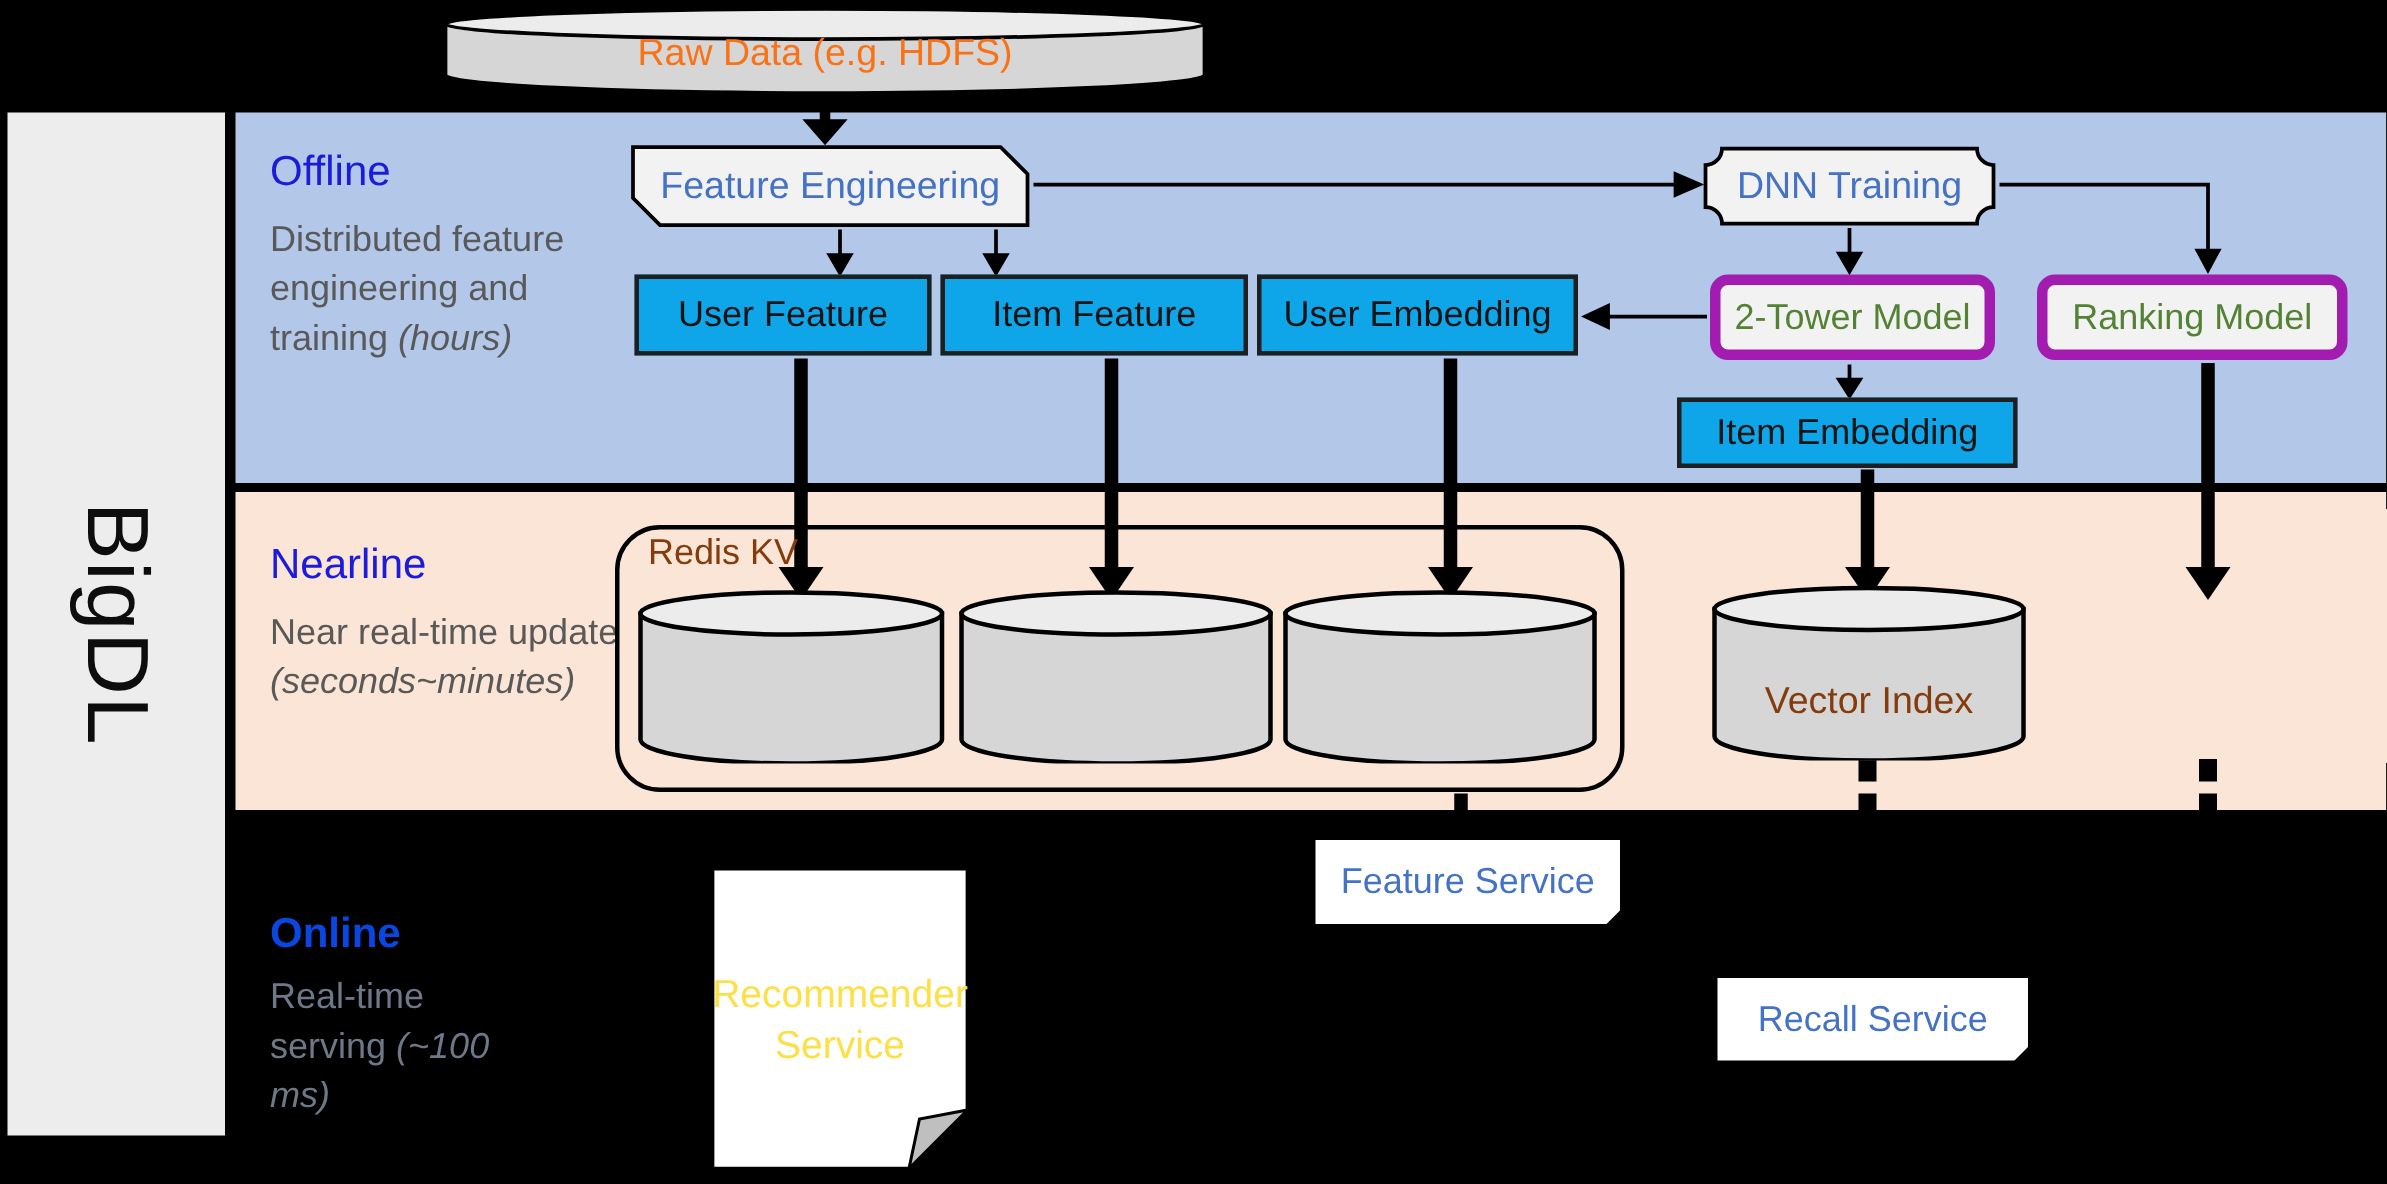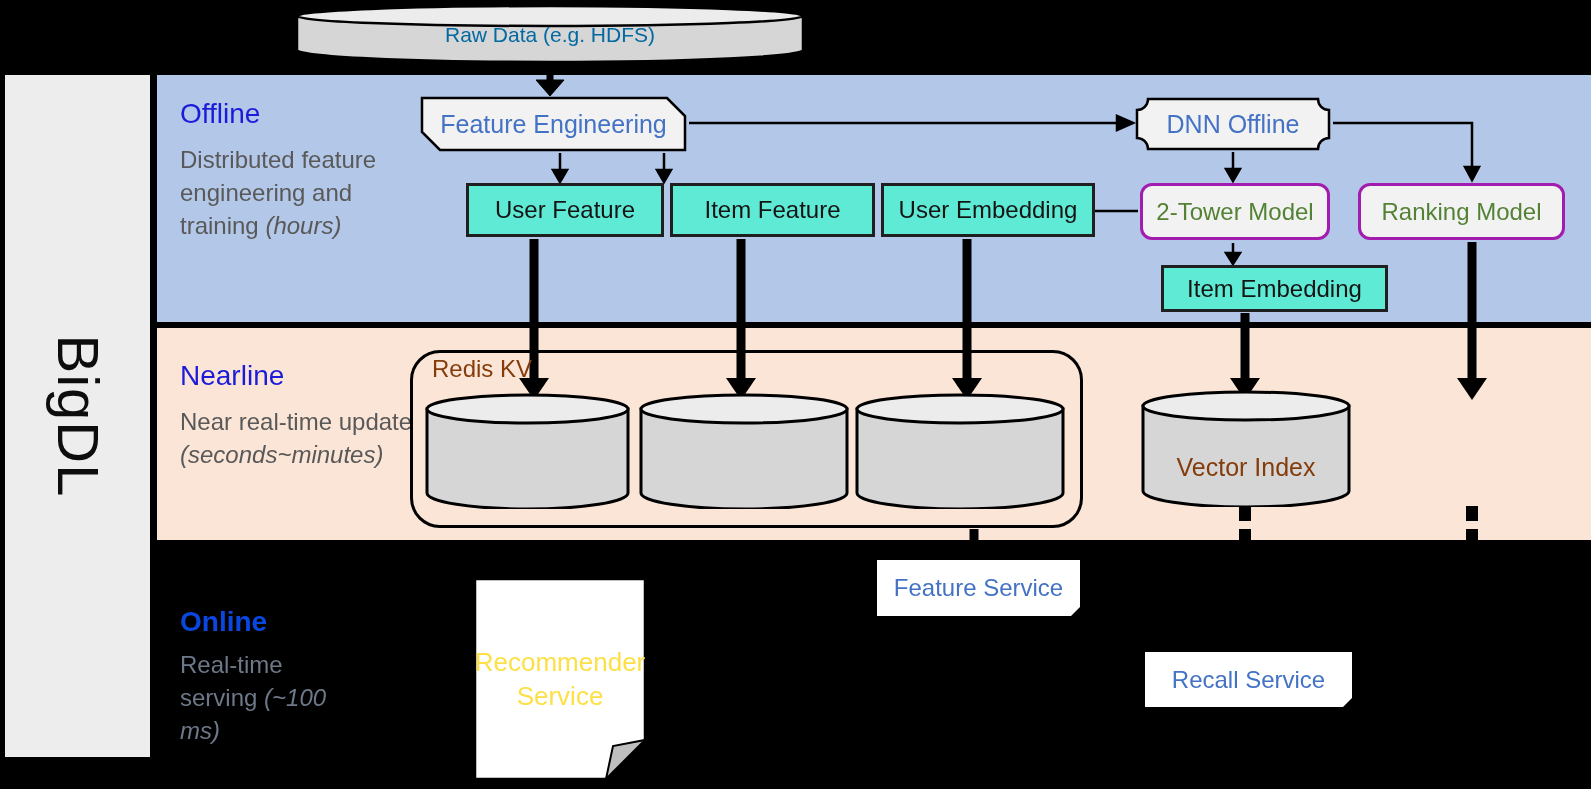--- a/index.html
+++ b/index.html
@@ -19,43 +19,43 @@
   .t-offline{left:180px;top:98px;}
   .s-offline{left:180px;top:143px;width:218px;}
   .t-nearline{left:180px;top:360px;}
   .s-nearline{left:180px;top:405px;width:248px;}
   .t-online{left:180px;top:606px;color:#0a46e0;font-weight:700;}
   .s-online{left:180px;top:648px;width:178px;color:#6d7888;}
 
   
   .node{position:absolute;display:flex;align-items:center;justify-content:center;
         font-size:24px;text-align:center;box-sizing:border-box;}
-  .gray-box{background:#5eead4;border:3px solid #1f1f1f;color:#141414;margin-left:43px;}
-  .round-box{background:#f2f2f2;border:3px solid #a21caf;border-radius:12px;color:#548235;}
+  .gray-box{background:#0ea5e9;border:3px solid #1f1f1f;color:#141414;}
+  .round-box{background:#f2f2f2;border:7px solid #a21caf;border-radius:12px;color:#548235;}
   .shape-wrap{position:absolute;}
   .shape-wrap svg{display:block;}
   .shape-label{position:absolute;inset:0;display:flex;align-items:center;justify-content:center;
                font-size:25px;color:#4472c4;}
   .cyl-label{position:absolute;left:0;right:0;top:38px;bottom:0;display:flex;align-items:center;
              justify-content:center;font-size:25px;color:#843c0c;}
   .redis-frame{position:absolute;left:410px;top:350px;width:673px;height:178px;
                border:3px solid #000;border-radius:30px;box-sizing:border-box;}
   .redis-label{position:absolute;left:432px;top:355px;font-size:24px;color:#843c0c;}
 
   
   .service{position:absolute;background:#fff;color:#4472c4;font-size:24px;
            display:flex;align-items:center;justify-content:center;}
   .service::after{content:"";position:absolute;right:-2px;bottom:-2px;width:0;height:0;
                   border-bottom:13px solid #000;border-left:13px solid transparent;}
   .doc-label{position:absolute;inset:0;display:flex;align-items:center;justify-content:center;
              padding:0 18px;font-size:26px;line-height:34px;color:#fde047;text-align:center;}
 
   .overlay{position:absolute;left:0;top:0;pointer-events:none;}
   .raw-label{position:absolute;inset:0;display:flex;align-items:center;justify-content:center;
-             font-size:21px;color:#0369a1;padding-top:4px;}
+             font-size:25px;color:#f97316;padding-top:4px;}
 </style>
 </head>
 <body>
 
 <div class="canvas">
 
   <div class="sec-offline"></div>
   <div class="sec-nearline"></div>
 
   <div class="sidebar">
@@ -142,21 +142,21 @@
     <svg width="267" height="56" viewBox="0 0 267 56">
       <polygon points="2,2 247,2 265,20 265,54 20,54 2,36" fill="#f2f2f2" stroke="#000" stroke-width="2.5"></polygon>
     </svg>
     <div class="shape-label">Feature Engineering</div>
   </div>
 
   <div class="shape-wrap" style="left:1135px;top:97px;width:196px;height:54px;">
     <svg width="196" height="54" viewBox="0 0 196 54">
       <path d="M13,2 L183,2 A11,11 0 0 0 194,13 L194,41 A11,11 0 0 0 183,52 L13,52 A11,11 0 0 0 2,41 L2,13 A11,11 0 0 0 13,2 Z" fill="#f2f2f2" stroke="#000" stroke-width="2.5"></path>
     </svg>
-    <div class="shape-label">DNN Offline</div>
+    <div class="shape-label">DNN Training</div>
   </div>
 
   <div class="node gray-box" style="left:423px;top:183px;width:198px;height:54px;">User Feature</div>
   <div class="node gray-box" style="left:627px;top:183px;width:205px;height:54px;">Item Feature</div>
   <div class="node gray-box" style="left:838px;top:183px;width:214px;height:54px;">User Embedding</div>
   <div class="node round-box" style="left:1140px;top:183px;width:190px;height:57px;">2-Tower Model</div>
   <div class="node gray-box" style="left:1118px;top:265px;width:227px;height:47px;">Item Embedding</div>
   <div class="node round-box" style="left:1358px;top:183px;width:207px;height:57px;">Ranking Model</div>
 
   <div class="redis-frame"></div>

